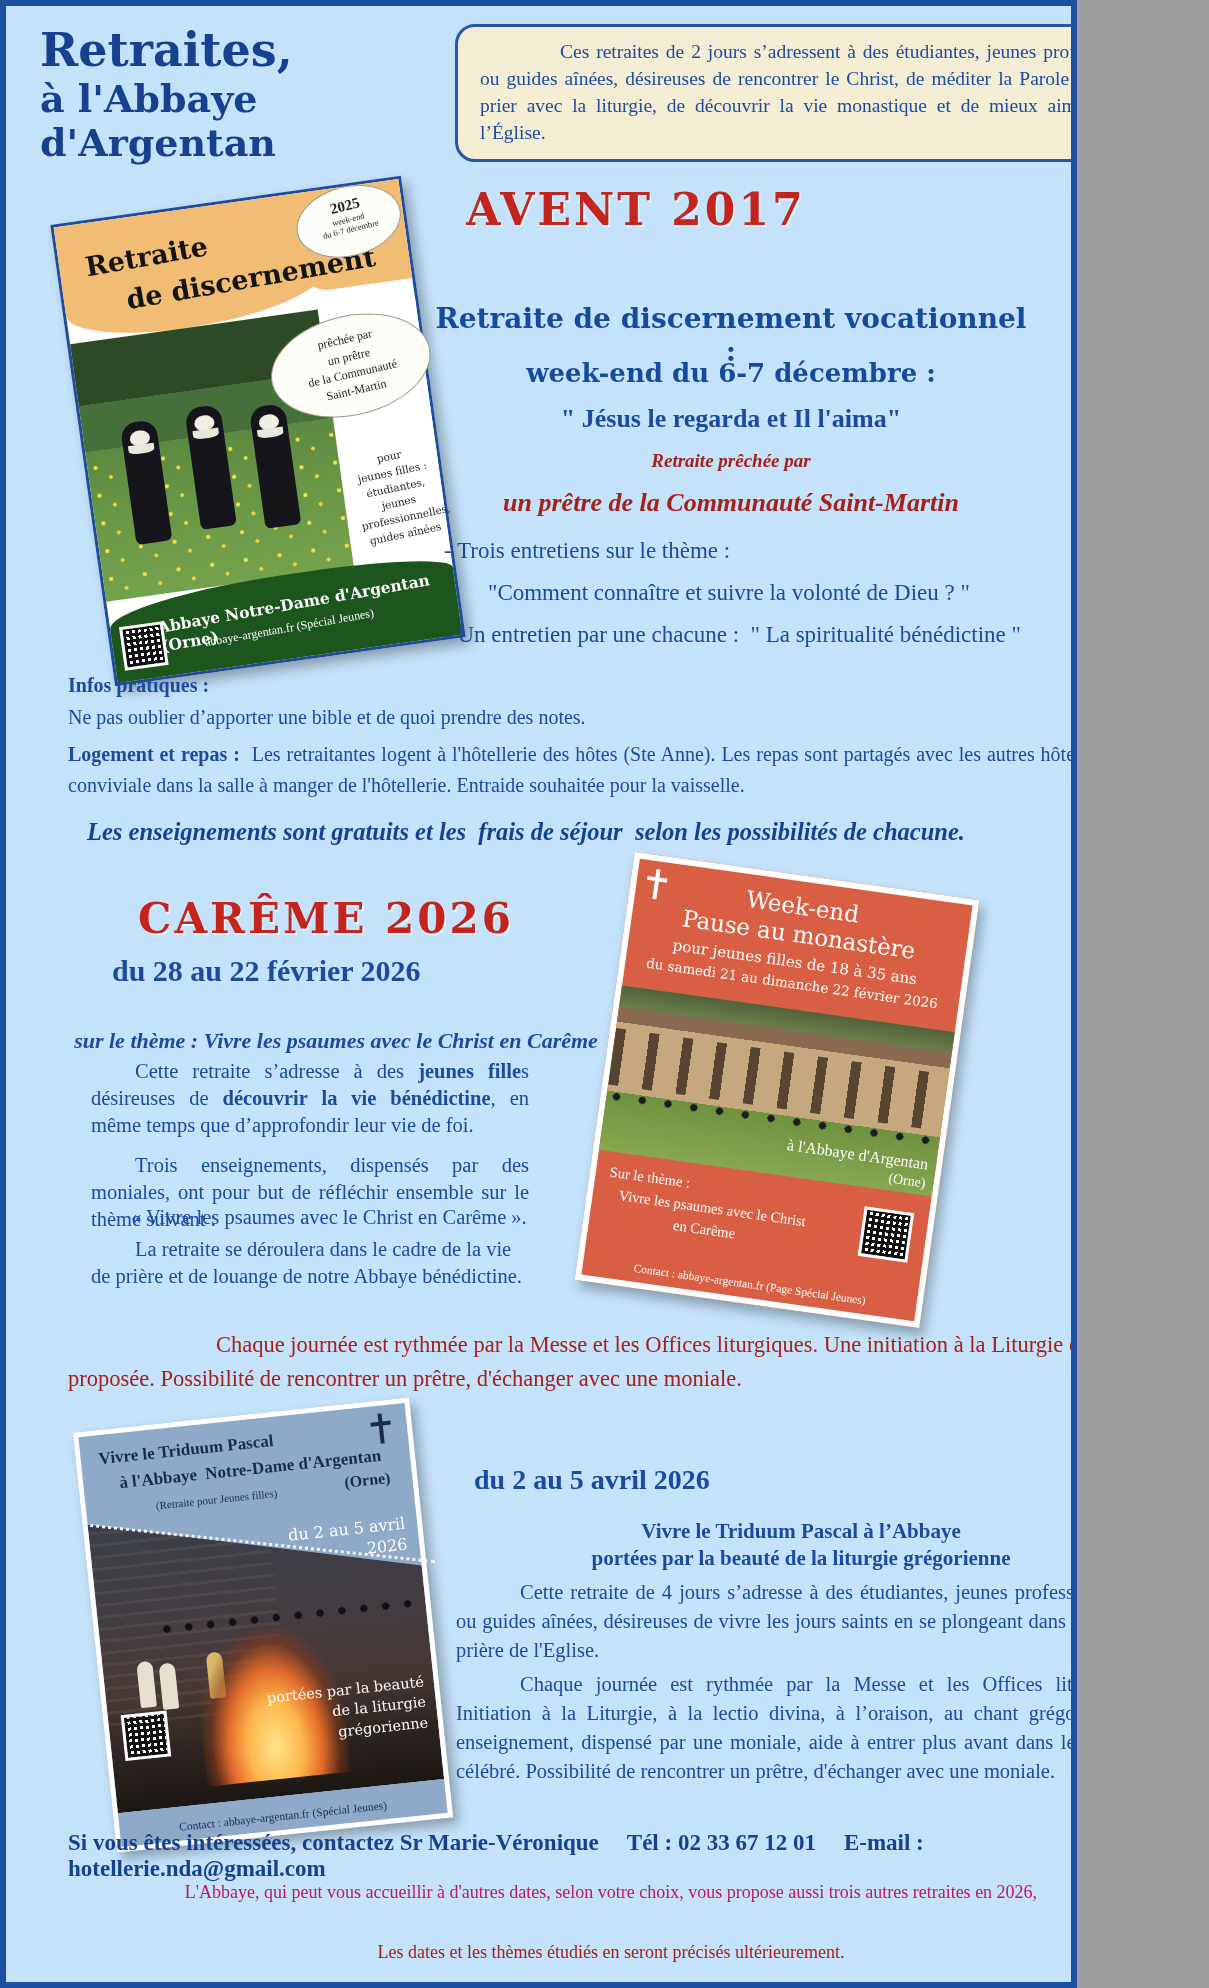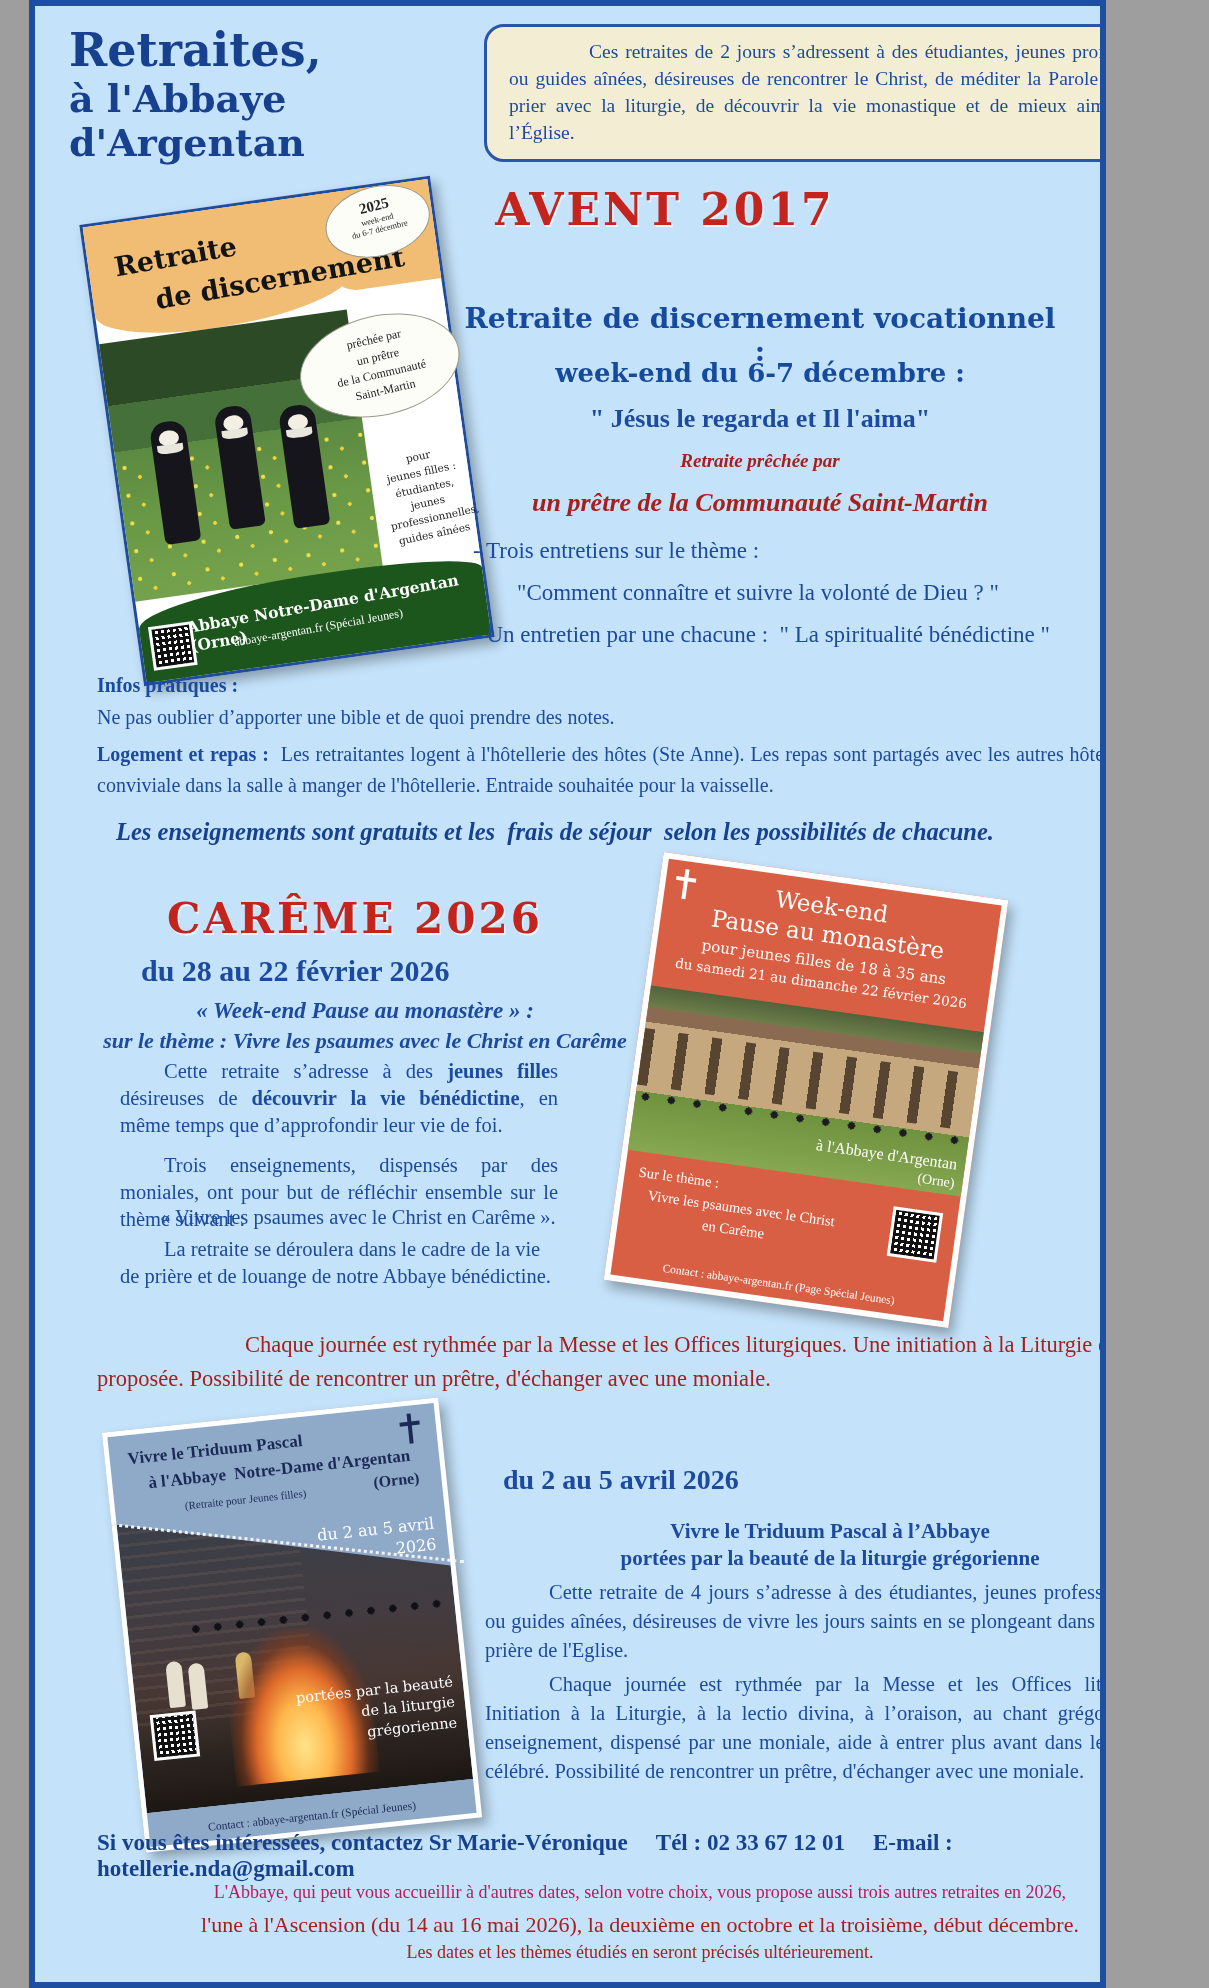--- a/index.html
+++ b/index.html
@@ -1,18 +1,18 @@
 <!DOCTYPE html>
 <html><head>
 <meta charset="utf-8">
 <style>
   html,body{margin:0;padding:0;background:#9e9e9e;}
   .page{position:relative;width:1077px;height:1988px;box-sizing:border-box;
         background:#c4e2fa;border:6px solid #1d4fa1;overflow:hidden;
-        font-family:"Liberation Serif",serif;color:#1b4a9e;margin-left:29px;}
+        font-family:"Liberation Serif",serif;color:#1b4a9e;}
   .abs{position:absolute;}
   .pre{white-space:pre-wrap;}
   .uncial{font-family:"DejaVu Serif",serif;font-weight:bold;color:#17418f;}
   .deco-red{font-family:"DejaVu Serif",serif;font-weight:bold;color:#c3241e;
             letter-spacing:3px;text-shadow:1.5px 1.5px 0 rgba(255,255,255,.65);}
   .gothic{font-family:"DejaVu Serif",serif;font-weight:bold;color:#164a9c;} .red{color:#a6201b;}
   .just{text-align:justify;}
 
   
   .title-block{left:34px;top:18px;width:400px;line-height:1.15;}
@@ -232,21 +232,20 @@
   <div class="abs avent-i2">"Comment connaître et suivre la volonté de Dieu ? "</div>
   <div class="abs avent-i3 pre">- Un entretien par une chacune :  " La spiritualité bénédictine "</div>
 
   <div class="abs infos-h">Infos pratiques :</div>
   <div class="abs infos-1">Ne pas oublier d’apporter une bible et de quoi prendre des notes.</div>
   <div class="abs infos-2 pre"><span style="font-weight:bold;">Logement et repas :</span><span>  Les retraitantes logent à l'hôtellerie des hôtes (Ste Anne). Les repas sont partagés avec les autres hôtes de façon conviviale dans la salle à manger de l'hôtellerie. Entraide souhaitée pour la vaisselle.</span></div>
   <div class="abs free-line pre">Les enseignements sont gratuits et les  frais de séjour  selon les possibilités de chacune.</div>
 
   <div class="abs careme-h deco-red">CARÊME 2026</div>
   <div class="abs careme-d">du 28 au 22 février 2026</div>
-  <div class="abs careme-s1">« Week-end Pause au monastère » :</div>
   <div class="abs careme-s2">sur le thème : Vivre les psaumes avec le Christ en Carême</div>
   <div class="abs careme-p cp1 just ind"><span>Cette retraite s’adresse à des </span><span style="font-weight:bold;">jeunes fille</span><span>s désireuses de </span><span style="font-weight:bold;">découvrir la vie bénédictine</span><span>, en même temps que d’approfondir leur vie de foi.</span></div>
   <div class="abs careme-p cp2 just ind">Trois enseignements, dispensés par des moniales, ont pour but de réfléchir ensemble sur le thème suivant :</div>
   <div class="abs careme-p cp3">« Vivre les psaumes avec le Christ en Carême ».</div>
   <div class="abs careme-p cp4 ind">La retraite se déroulera dans le cadre de la vie de prière et de louange de notre Abbaye bénédictine.</div>
 
   <div class="abs poster p2">
     <span class="abs monogram p2-mono"></span>
     <div class="abs p2-t">
       <div class="p2-t1">Week-end</div>
@@ -304,16 +303,15 @@
   <div class="abs avril-d">du 2 au 5 avril 2026</div>
   <div class="abs avril-b1">Vivre le Triduum Pascal à l’Abbaye</div>
   <div class="abs avril-b2">portées par la beauté de la liturgie grégorienne</div>
   <div class="abs avril-p ap1 just ind2">Cette retraite de 4 jours s’adresse à des étudiantes, jeunes professionnelles ou guides aînées, désireuses de vivre les jours saints en se plongeant dans la grande prière de l'Eglise.</div>
   <div class="abs avril-p ap2 just ind2">Chaque journée est rythmée par la Messe et les Offices liturgiques. Initiation à la Liturgie, à la lectio divina, à l’oraison, au chant grégorien. Un enseignement, dispensé par une moniale, aide à entrer plus avant dans le mystère célébré. Possibilité de rencontrer un prêtre, d'échanger avec une moniale.</div>
 
   <div class="abs contact-line">
     <span>Si vous êtes intéressées, contactez Sr Marie-Véronique</span><span>Tél : 02 33 67 12 01</span><span>E-mail : hotellerie.nda@gmail.com</span>
   </div>
   <div class="abs foot-r1">L'Abbaye, qui peut vous accueillir à d'autres dates, selon votre choix, vous propose aussi trois autres retraites en 2026,</div>
-  <div class="abs foot-r2">l'une à l'Ascension (du 14 au 16 mai 2026), la deuxième en octobre et la troisième, début décembre.</div>
   <div class="abs foot-r3">Les dates et les thèmes étudiés en seront précisés ultérieurement.</div>
 
 </div>
 
 </body></html>

